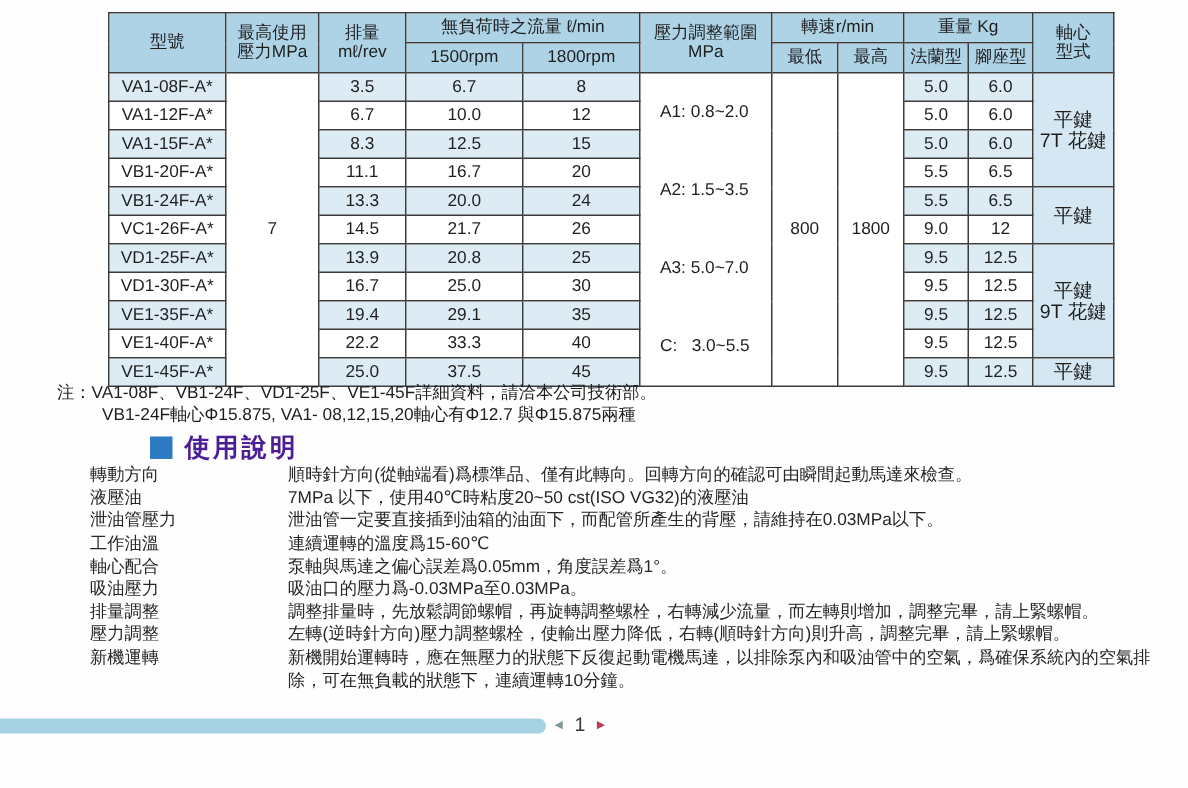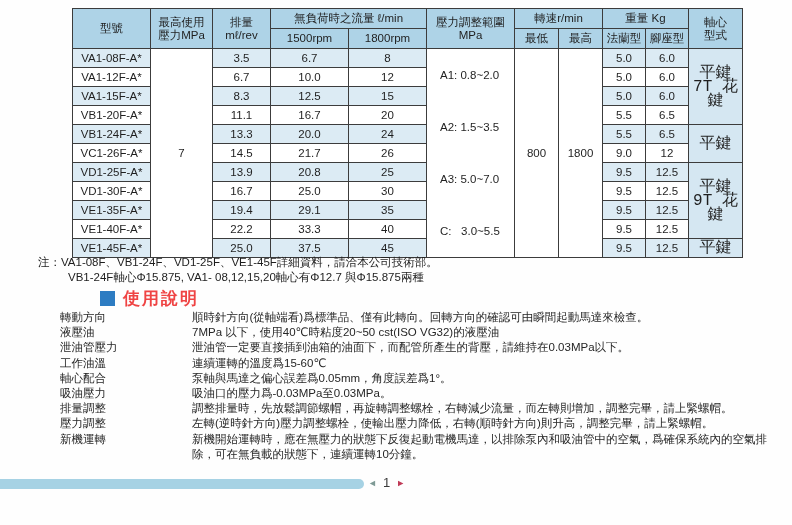--- a/index.html
+++ b/index.html
@@ -11,31 +11,31 @@
   
   table.spec{border-collapse:collapse;position:absolute;left:72px;top:8px;table-layout:fixed;}
   table.spec th,table.spec td{
     border:1px solid #3c3c3c;text-align:center;vertical-align:middle;
     font-size:11.5px;padding:0;color:#1f1f1f;overflow:hidden;
   }
   table.spec th{background:#aed3e7;font-weight:normal;line-height:13px;height:19px;}
   table.spec td{height:18px;background:#ffffff;}
   table.spec tbody tr:nth-child(odd) td{background:#dcebf4;}
   table.spec td.merged{background:#ffffff !important;margin-top:16px;}
-  table.spec td.shaft{background:#d5e7f2 !important;line-height:14px;font-size:16px;font-family:Liberation Mono, monospace;}
+  table.spec td.shaft{background:#d5e7f2 !important;line-height:14px;font-size:13px;}
   .adjust-wrap{display:flex;flex-direction:column;justify-content:space-around;
     align-items:flex-start;height:100%;padding-left:13px;box-sizing:border-box;}
   .adjust-wrap div{white-space:pre;font-size:11.5px;}
   
   .notes{position:absolute;left:38px;top:255px;font-size:11.5px;line-height:15px;color:#1d1d1d;}
   .notes .line2{margin-left:30px;}
   
   .section-title{position:absolute;left:100px;top:287px;display:flex;align-items:center;}
   .blue-square{width:15px;height:15px;background:#2d7cc2;margin-right:8px;}
-  .section-title .txt{font-size:17px;font-weight:bold;color:#ef4444;letter-spacing:2px;}
+  .section-title .txt{font-size:17px;font-weight:bold;color:#4c1d95;letter-spacing:2px;}
   
   .instructions{position:absolute;left:60px;top:310px;width:712px;font-size:11.5px;line-height:15.2px;color:#262626;}
   .instr-row{display:flex;gap:40px;}
   .instr-term{width:92px;flex:0 0 92px;}
   .instr-desc{flex:1;}
   
   .footer-bar{position:absolute;left:0;top:479px;width:364px;height:10px;
     background:#a6d2e4;border-radius:0 5px 5px 0;}
   .footer-nav{position:absolute;left:368px;top:475px;display:flex;align-items:center;}
   .arrow-left{color:#7e9a95;font-size:9px;margin-right:6px;}

